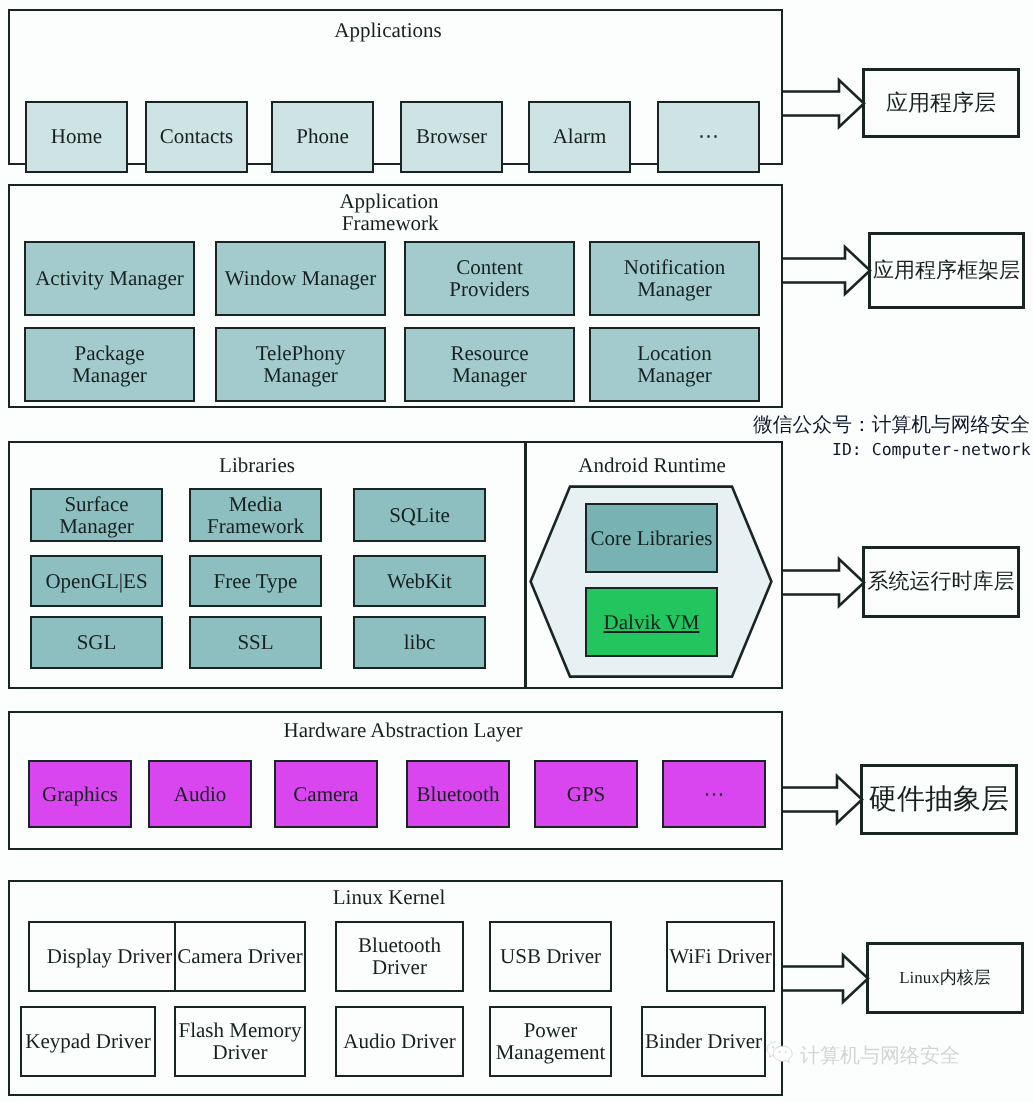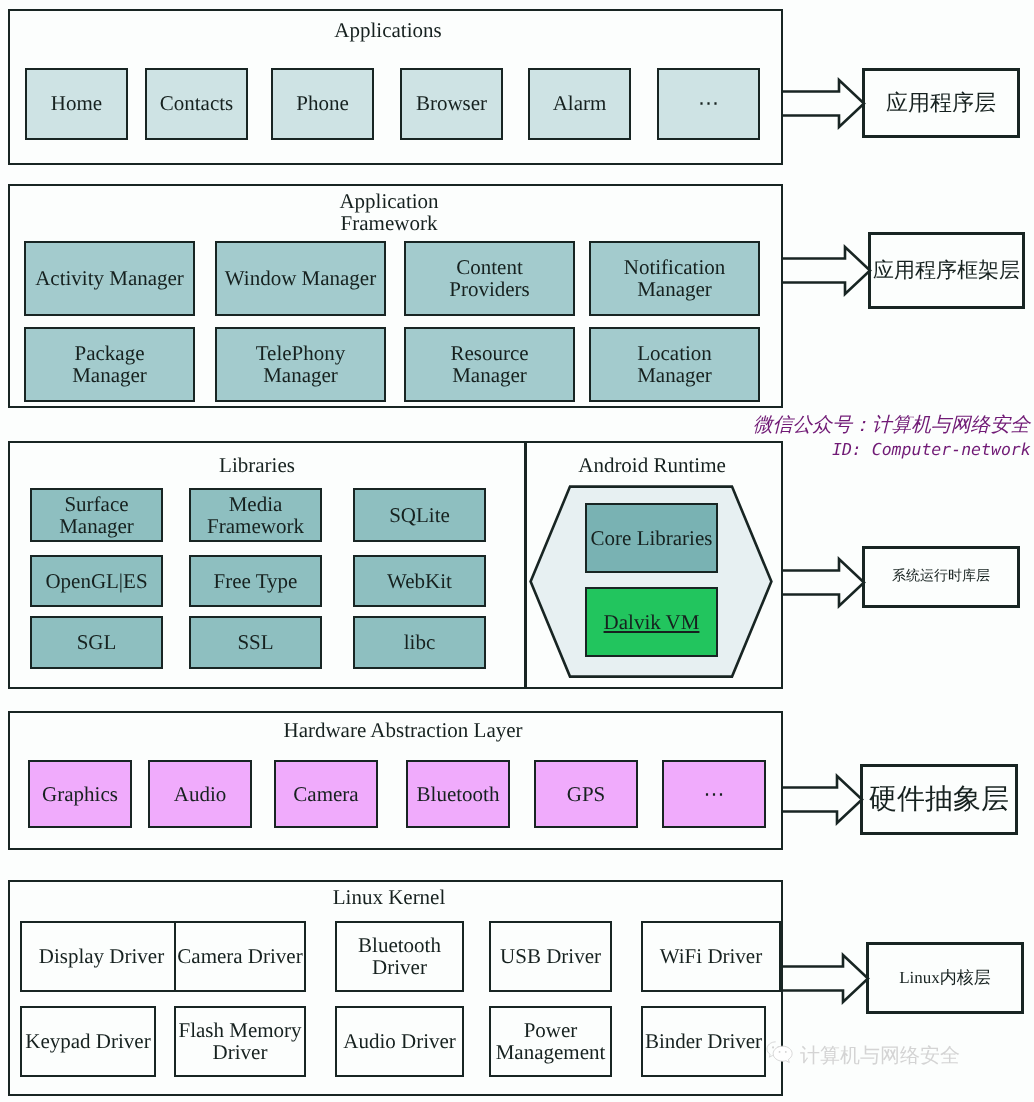--- a/index.html
+++ b/index.html
@@ -4,47 +4,47 @@
 <title>Android Architecture</title>
 <style>
   html,body{margin:0;padding:0;background:#ffffff;}
   body{width:1034px;height:1102px;overflow:hidden;
        font-family:"Liberation Serif","DejaVu Serif",serif;color:#16211f;
        -webkit-font-smoothing:antialiased;text-rendering:geometricPrecision;}
   #stage{position:relative;width:1034px;height:1102px;background:#fcfefd;}
 
   .layer{position:absolute;border:2.5px solid #182523;background:#fcfefd;box-sizing:border-box;}
 
-  .layer-title{position:absolute;text-align:center;transform:translateX(-50%);white-space:pre-line;
+  .layer-title{position:absolute;text-align:right;transform:translateX(-50%);white-space:pre-line;
                font-size:21px;line-height:22px;color:#16211f;}
 
   .cell{position:absolute;box-sizing:border-box;border:2.6px solid #182523;
         display:flex;align-items:center;justify-content:center;text-align:center;
         font-size:21px;line-height:22px;color:#16211f;}
   .cell span{white-space:pre;position:relative;top:-0.5px;}
 
-  .f-light{background:#cee3e4;}
+  .f-light{background:#cee3e4;margin-top:33px;}
   .f-mid  {background:#a3cbcd;}
   .f-lib  {background:#8ebfc0;}
-  .f-hal  {background:#f0abfc;}
+  .f-hal  {background:#d946ef;}
   .f-core {background:#79b2b3;}
   .f-dalvik{background:#22c55e;text-decoration:underline;}
   .f-white{background:#fcfefd;}
 
   .divider{position:absolute;width:2.5px;background:#182523;}
 
   .rbox{position:absolute;box-sizing:border-box;border:3px solid #182523;background:#fcfefd;
         display:flex;align-items:center;justify-content:center;color:#16211f;}
   .rbox span{white-space:nowrap;}
 
   svg.arrow{position:absolute;overflow:visible;}
   svg.hexagon{position:absolute;overflow:visible;}
   svg.wechat{position:absolute;overflow:visible;}
 
-  .wm-line{position:absolute;color:#701a75;white-space:nowrap;font-style:italic;}
+  .wm-line{position:absolute;color:#0f172a;white-space:nowrap;}
   .wm-bottom{position:absolute;color:#d4d4d4;white-space:nowrap;
              font-size:20px;line-height:28px;}
 </style>
 </head>
 <body>
 
 <div id="stage">
 <div class="layer" style="left:7.5px;top:9px;width:775px;height:156px"></div>
 <div class="layer" style="left:7.5px;top:184px;width:775px;height:224px"></div>
 <div class="layer" style="left:7.5px;top:441px;width:775px;height:248px"></div>
@@ -146,34 +146,34 @@
     </div>
 <div class="cell f-hal" style="left:406px;top:760px;width:104px;height:68px">
       <span>Bluetooth</span>
     </div>
 <div class="cell f-hal" style="left:534px;top:760px;width:104px;height:68px">
       <span>GPS</span>
     </div>
 <div class="cell f-hal" style="left:662px;top:760px;width:104px;height:68px">
       <span>⋯</span>
     </div>
-<div class="cell f-white" style="left:20px;top:921px;width:163px;height:71px;border-width:2px">
+<div class="cell f-white" style="left:28px;top:921px;width:163px;height:71px;border-width:2px">
       <span>Display Driver</span>
     </div>
 <div class="cell f-white" style="left:174px;top:921px;width:132px;height:71px;border-width:2px">
       <span>Camera Driver</span>
     </div>
 <div class="cell f-white" style="left:335px;top:921px;width:129px;height:71px;border-width:2px">
       <span>Bluetooth
 Driver</span>
     </div>
 <div class="cell f-white" style="left:489px;top:921px;width:123px;height:71px;border-width:2px">
       <span>USB Driver</span>
     </div>
-<div class="cell f-white" style="left:641px;top:921px;width:140px;height:71px;border-width:2px">
+<div class="cell f-white" style="left:666px;top:921px;width:109px;height:71px;border-width:2px">
       <span>WiFi Driver</span>
     </div>
 <div class="cell f-white" style="left:20px;top:1006px;width:136px;height:71px;border-width:2px">
       <span>Keypad Driver</span>
     </div>
 <div class="cell f-white" style="left:174px;top:1006px;width:132px;height:71px;border-width:2px">
       <span>Flash Memory
 Driver</span>
     </div>
 <div class="cell f-white" style="left:335px;top:1006px;width:129px;height:71px;border-width:2px">
@@ -191,21 +191,21 @@
     </div>
 <svg class="arrow" width="83.0" height="51" style="left:782.5px;top:77.5px">
       <path d="M 0 13.5 L 56.0 13.5 L 56.0 2 L 81.0 25.5 L 56.0 49 L 56.0 37.5 L 0 37.5" fill="none" stroke="#182523" stroke-width="2.6" stroke-linejoin="miter"></path>
     </svg>
 <div class="rbox" style="left:868px;top:232px;width:157px;height:77px;font-size:21px">
       <span>应用程序框架层</span>
     </div>
 <svg class="arrow" width="89.0" height="51" style="left:782.5px;top:245.0px">
       <path d="M 0 13.5 L 62.0 13.5 L 62.0 2 L 87.0 25.5 L 62.0 49 L 62.0 37.5 L 0 37.5" fill="none" stroke="#182523" stroke-width="2.6" stroke-linejoin="miter"></path>
     </svg>
-<div class="rbox" style="left:862px;top:546px;width:158px;height:62px;font-size:14px">
+<div class="rbox" style="left:862px;top:546px;width:158px;height:72px;font-size:21px">
       <span>系统运行时库层</span>
     </div>
 <svg class="arrow" width="83.0" height="51" style="left:782.5px;top:556.5px">
       <path d="M 0 13.5 L 56.0 13.5 L 56.0 2 L 81.0 25.5 L 56.0 49 L 56.0 37.5 L 0 37.5" fill="none" stroke="#182523" stroke-width="2.6" stroke-linejoin="miter"></path>
     </svg>
 <div class="rbox" style="left:860px;top:764px;width:158px;height:71px;font-size:28px">
       <span>硬件抽象层</span>
     </div>
 <svg class="arrow" width="81.0" height="51" style="left:782.5px;top:774.0px">
       <path d="M 0 13.5 L 54.0 13.5 L 54.0 2 L 79.0 25.5 L 54.0 49 L 54.0 37.5 L 0 37.5" fill="none" stroke="#182523" stroke-width="2.6" stroke-linejoin="miter"></path>

